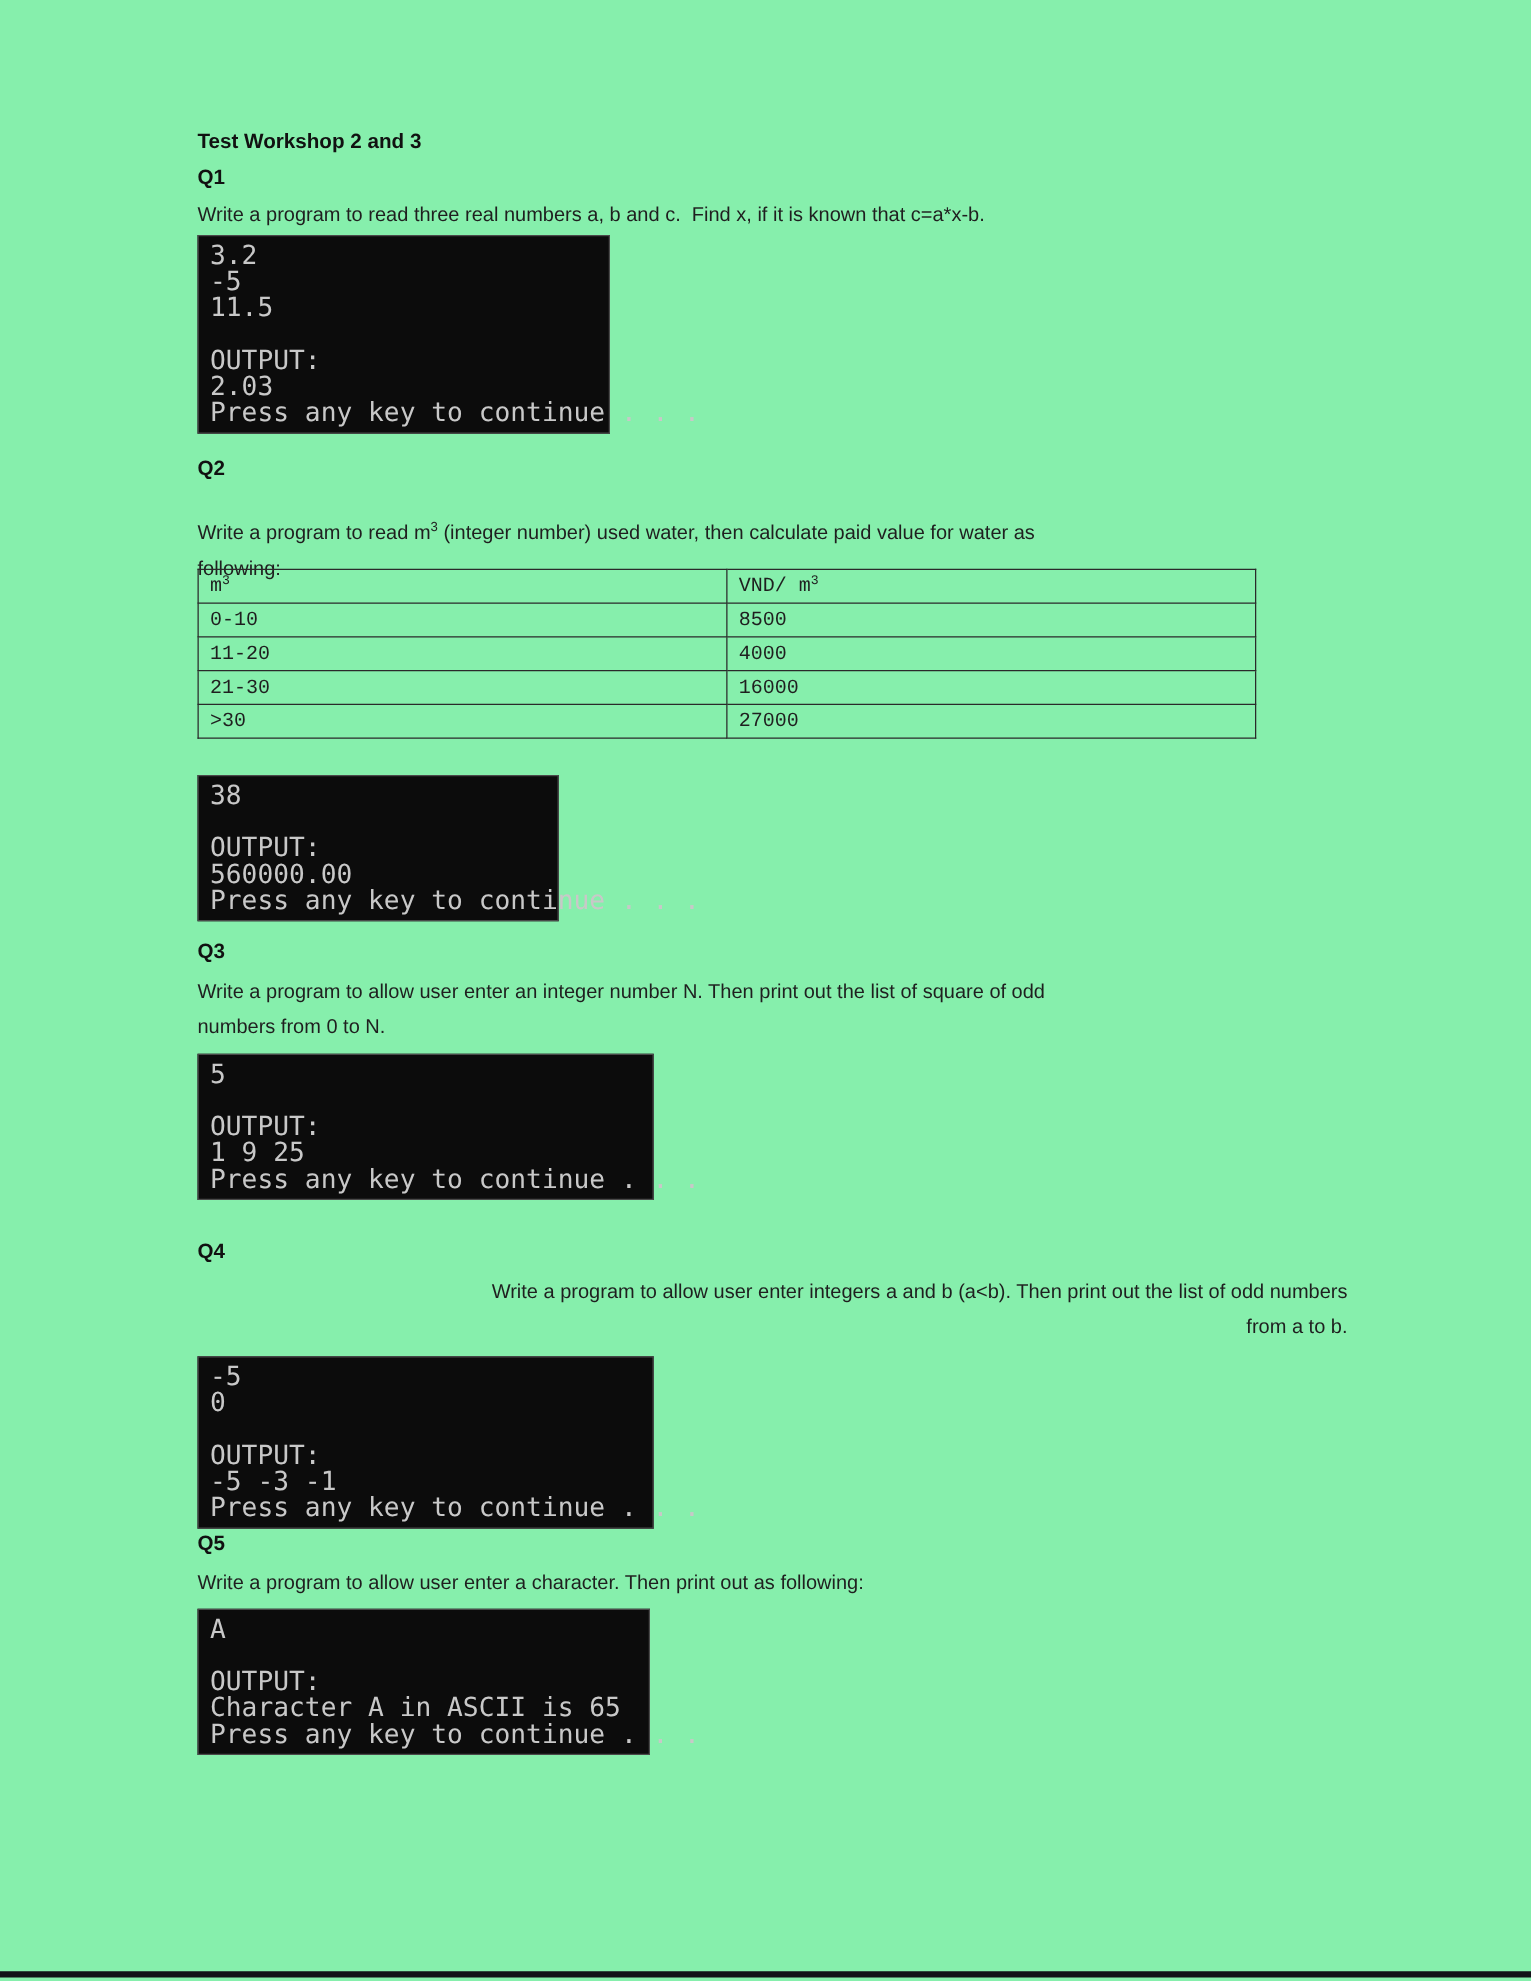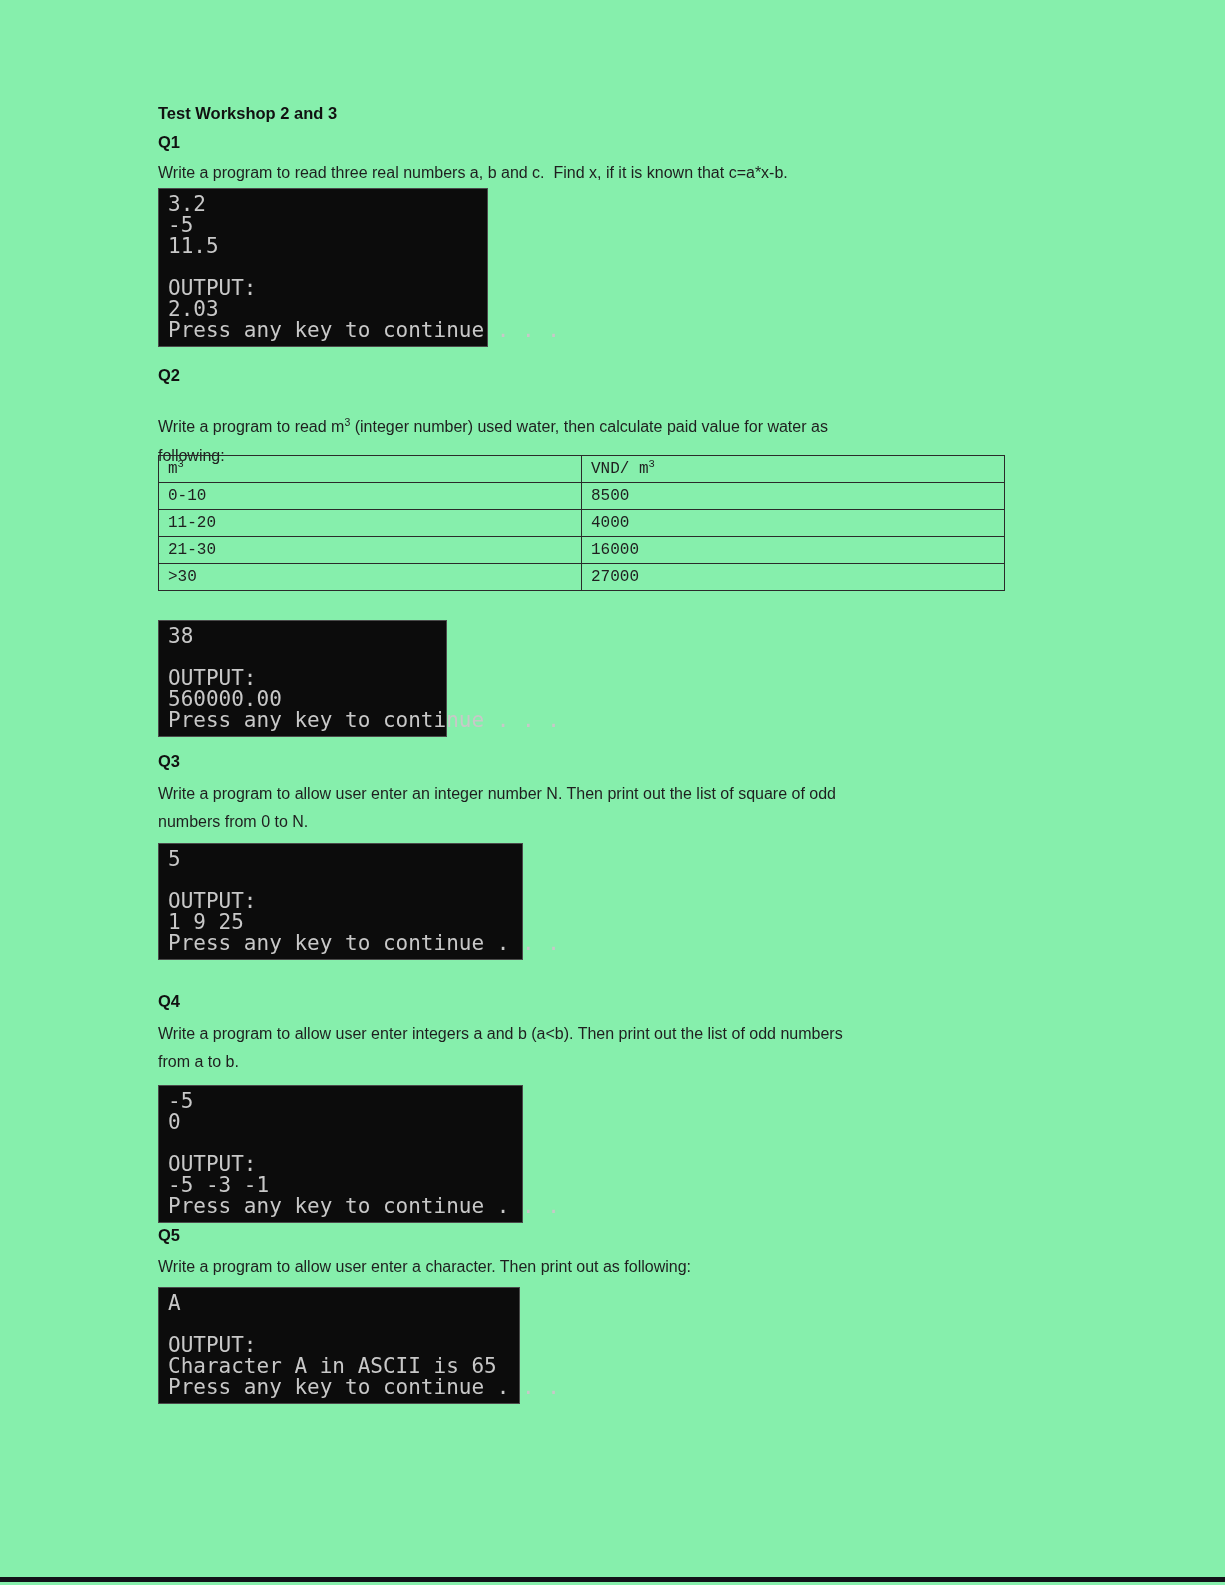--- a/index.html
+++ b/index.html
@@ -134,21 +134,21 @@
 numbers from 0 to N.</p>
   <div class="abs console" style="top:843px;width:365px;">
     <div class="cline">5</div>
     <div class="cline"></div>
     <div class="cline">OUTPUT:</div>
     <div class="cline">1 9 25</div>
     <div class="cline">Press any key to continue . . .</div>
   </div>
 
   <div class="abs qlabel" style="top:992px;">Q4</div>
-  <p class="abs body-text" style="top:1020px;">Write a program to allow user enter integers a and b (a&lt;b). Then print out the list of odd numbers
+  <p class="abs body-text" style="top:1020px;text-align:right;">Write a program to allow user enter integers a and b (a&lt;b). Then print out the list of odd numbers
 from a to b.</p>
   <div class="abs console" style="top:1085px;width:365px;">
     <div class="cline">-5</div>
     <div class="cline">0</div>
     <div class="cline"></div>
     <div class="cline">OUTPUT:</div>
     <div class="cline">-5 -3 -1</div>
     <div class="cline">Press any key to continue . . .</div>
   </div>
 

